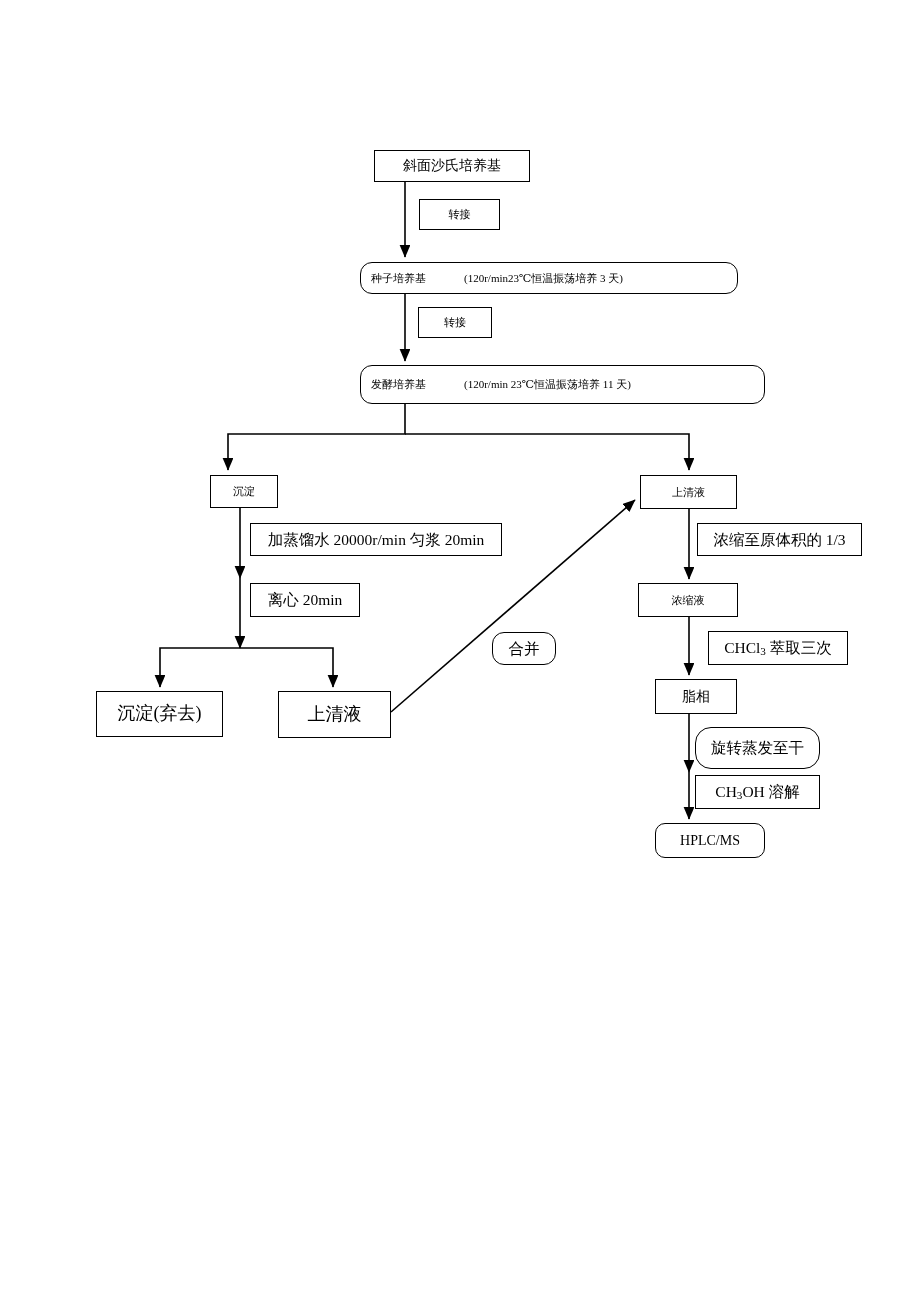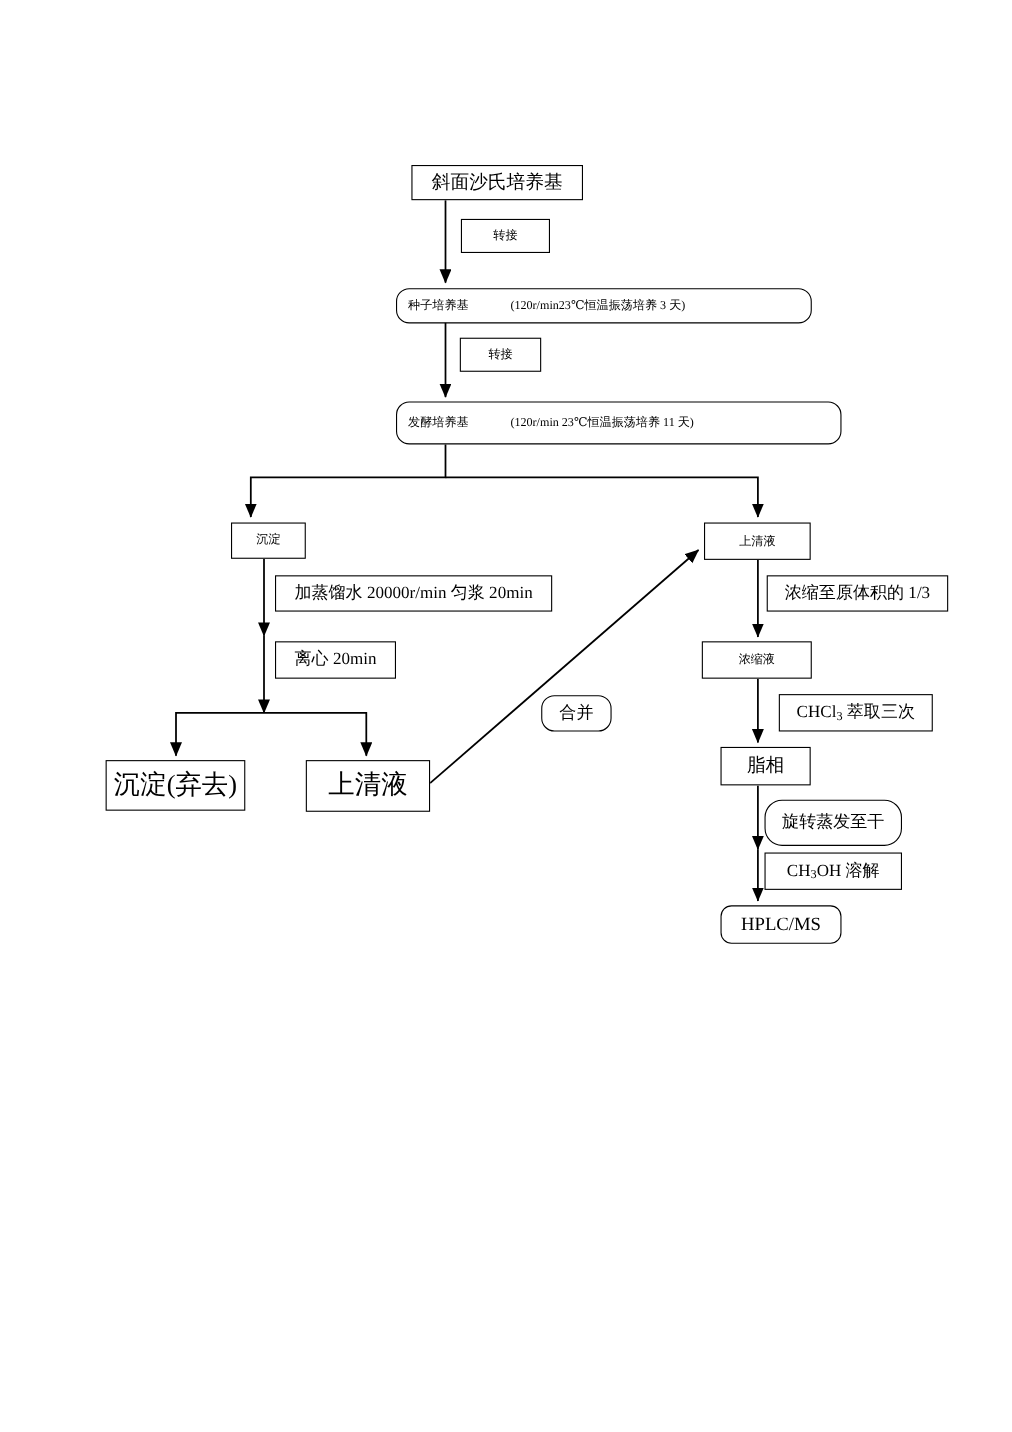--- a/index.html
+++ b/index.html
@@ -23,22 +23,22 @@
     display: flex;
     align-items: center;
     color: #000000;
     white-space: nowrap;
     z-index: 3;
   }
   .node.center { justify-content: center; }
   .node .txt { line-height: 1.1; }
   .t16 { font-size: 11px; }
   .t15 { font-size: 15.5px; }
-  .t17 { font-size: 17px; }
-  .t18 { font-size: 24px; }
+  .t17 { font-size: 14px; }
+  .t18 { font-size: 18px; }
 
   
   .combo { justify-content: flex-start; padding-left: 10px; border-radius: 12px; }
   .combo .lbl { margin-right: 38px; }
 
   svg#wires {
     position: absolute;
     left: 0; top: 0;
     width: 920px;
     height: 1302px;

